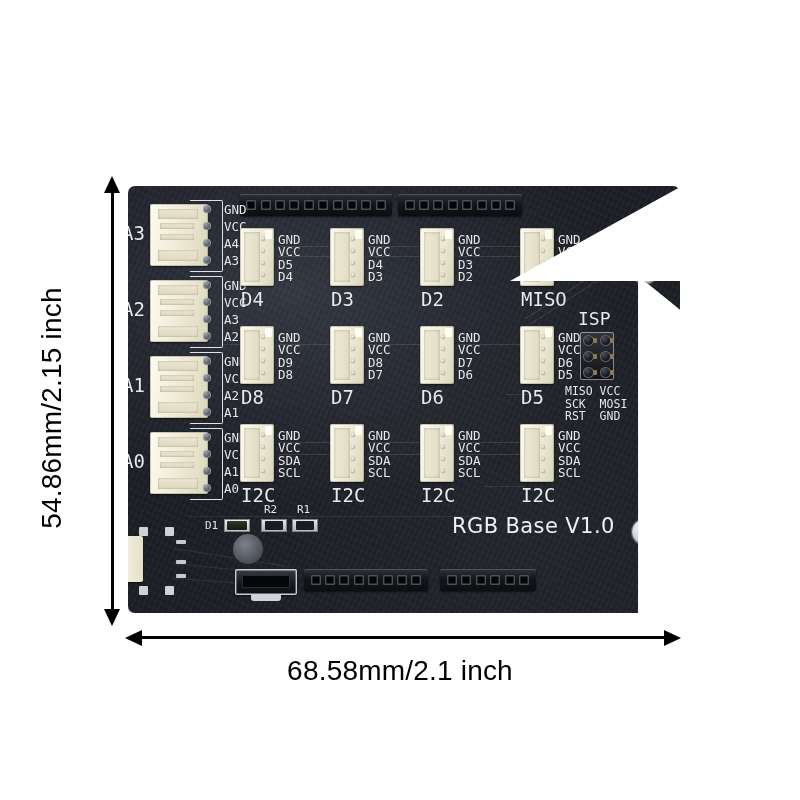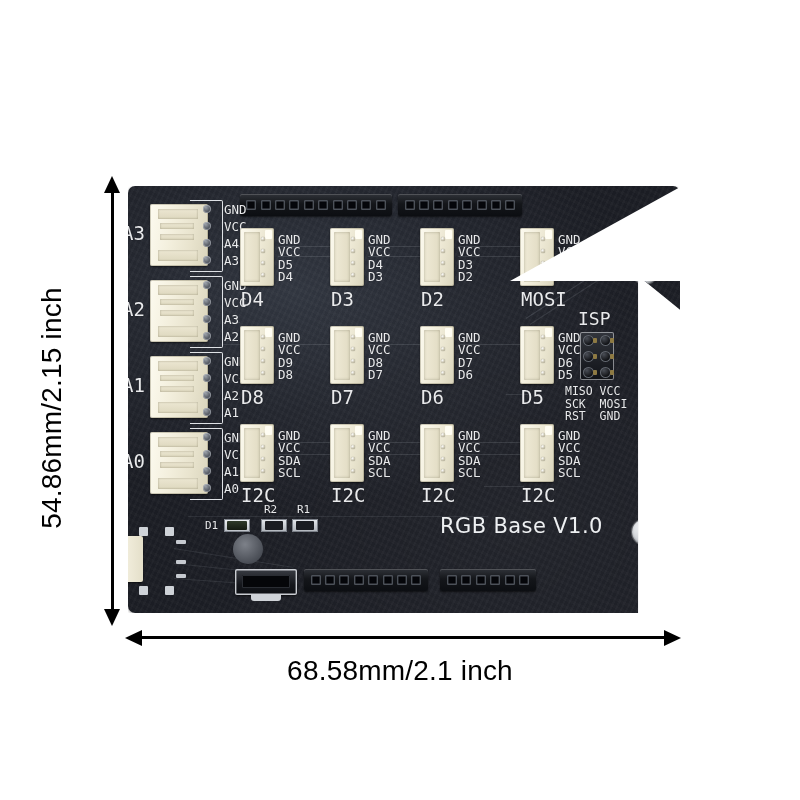--- a/index.html
+++ b/index.html
@@ -326,21 +326,21 @@
         <span class="tab"></span>
         <span class="pin" style="left:21px;top:9px"></span>
         <span class="pin" style="left:21px;top:21px"></span>
         <span class="pin" style="left:21px;top:33px"></span>
         <span class="pin" style="left:21px;top:45px"></span>
       </div>
       <div class="silk" style="left: 430px; top: 48px; font-size: 12.5px;">GND</div>
       <div class="silk" style="left: 430px; top: 60.4px; font-size: 12.5px;">VCC</div>
       <div class="silk" style="left: 430px; top: 72.8px; font-size: 12.5px;">TX</div>
       <div class="silk" style="left: 430px; top: 85.2px; font-size: 12.5px;">RX</div>
-      <div class="silk" style="left: 393px; top: 104px; font-size: 19px;">MOSI</div>
+      <div class="silk" style="left: 393px; top: 104px; font-size: 19px;">MISO</div>
       <div class="jst jst-h" style="left: 112px; top: 140px;">
         <span class="ch"></span>
         <span class="tab"></span>
         <span class="pin" style="left:21px;top:9px"></span>
         <span class="pin" style="left:21px;top:21px"></span>
         <span class="pin" style="left:21px;top:33px"></span>
         <span class="pin" style="left:21px;top:45px"></span>
       </div>
       <div class="silk" style="left: 150px; top: 146px; font-size: 12.5px;">GND</div>
       <div class="silk" style="left: 150px; top: 158.4px; font-size: 12.5px;">VCC</div>
@@ -489,16 +489,16 @@
   <div class="silk" id="ref-d1" style="left: 77px; top: 334px; font-size: 11px;">D1</div>
   <div class="smd" id="res-r2" style="left: 133px; top: 333px; width: 26px;">
       <span></span>
     </div>
   <div class="silk" id="ref-r2" style="left: 136px; top: 318px; font-size: 11px;">R2</div>
   <div class="smd" id="res-r1" style="left: 164px; top: 333px; width: 26px;">
       <span></span>
     </div>
   <div class="silk" id="ref-r1" style="left: 169px; top: 318px; font-size: 11px;">R1</div>
 
-  <div id="board-title" style="left: 312px; top: 328px;">RGB Base V1.0</div>
+  <div id="board-title" style="left: 324px; top: 328px;">RGB Base V1.0</div>
 
 </div>
 <div id="pcb-notch"></div>
 
 </body></html>

